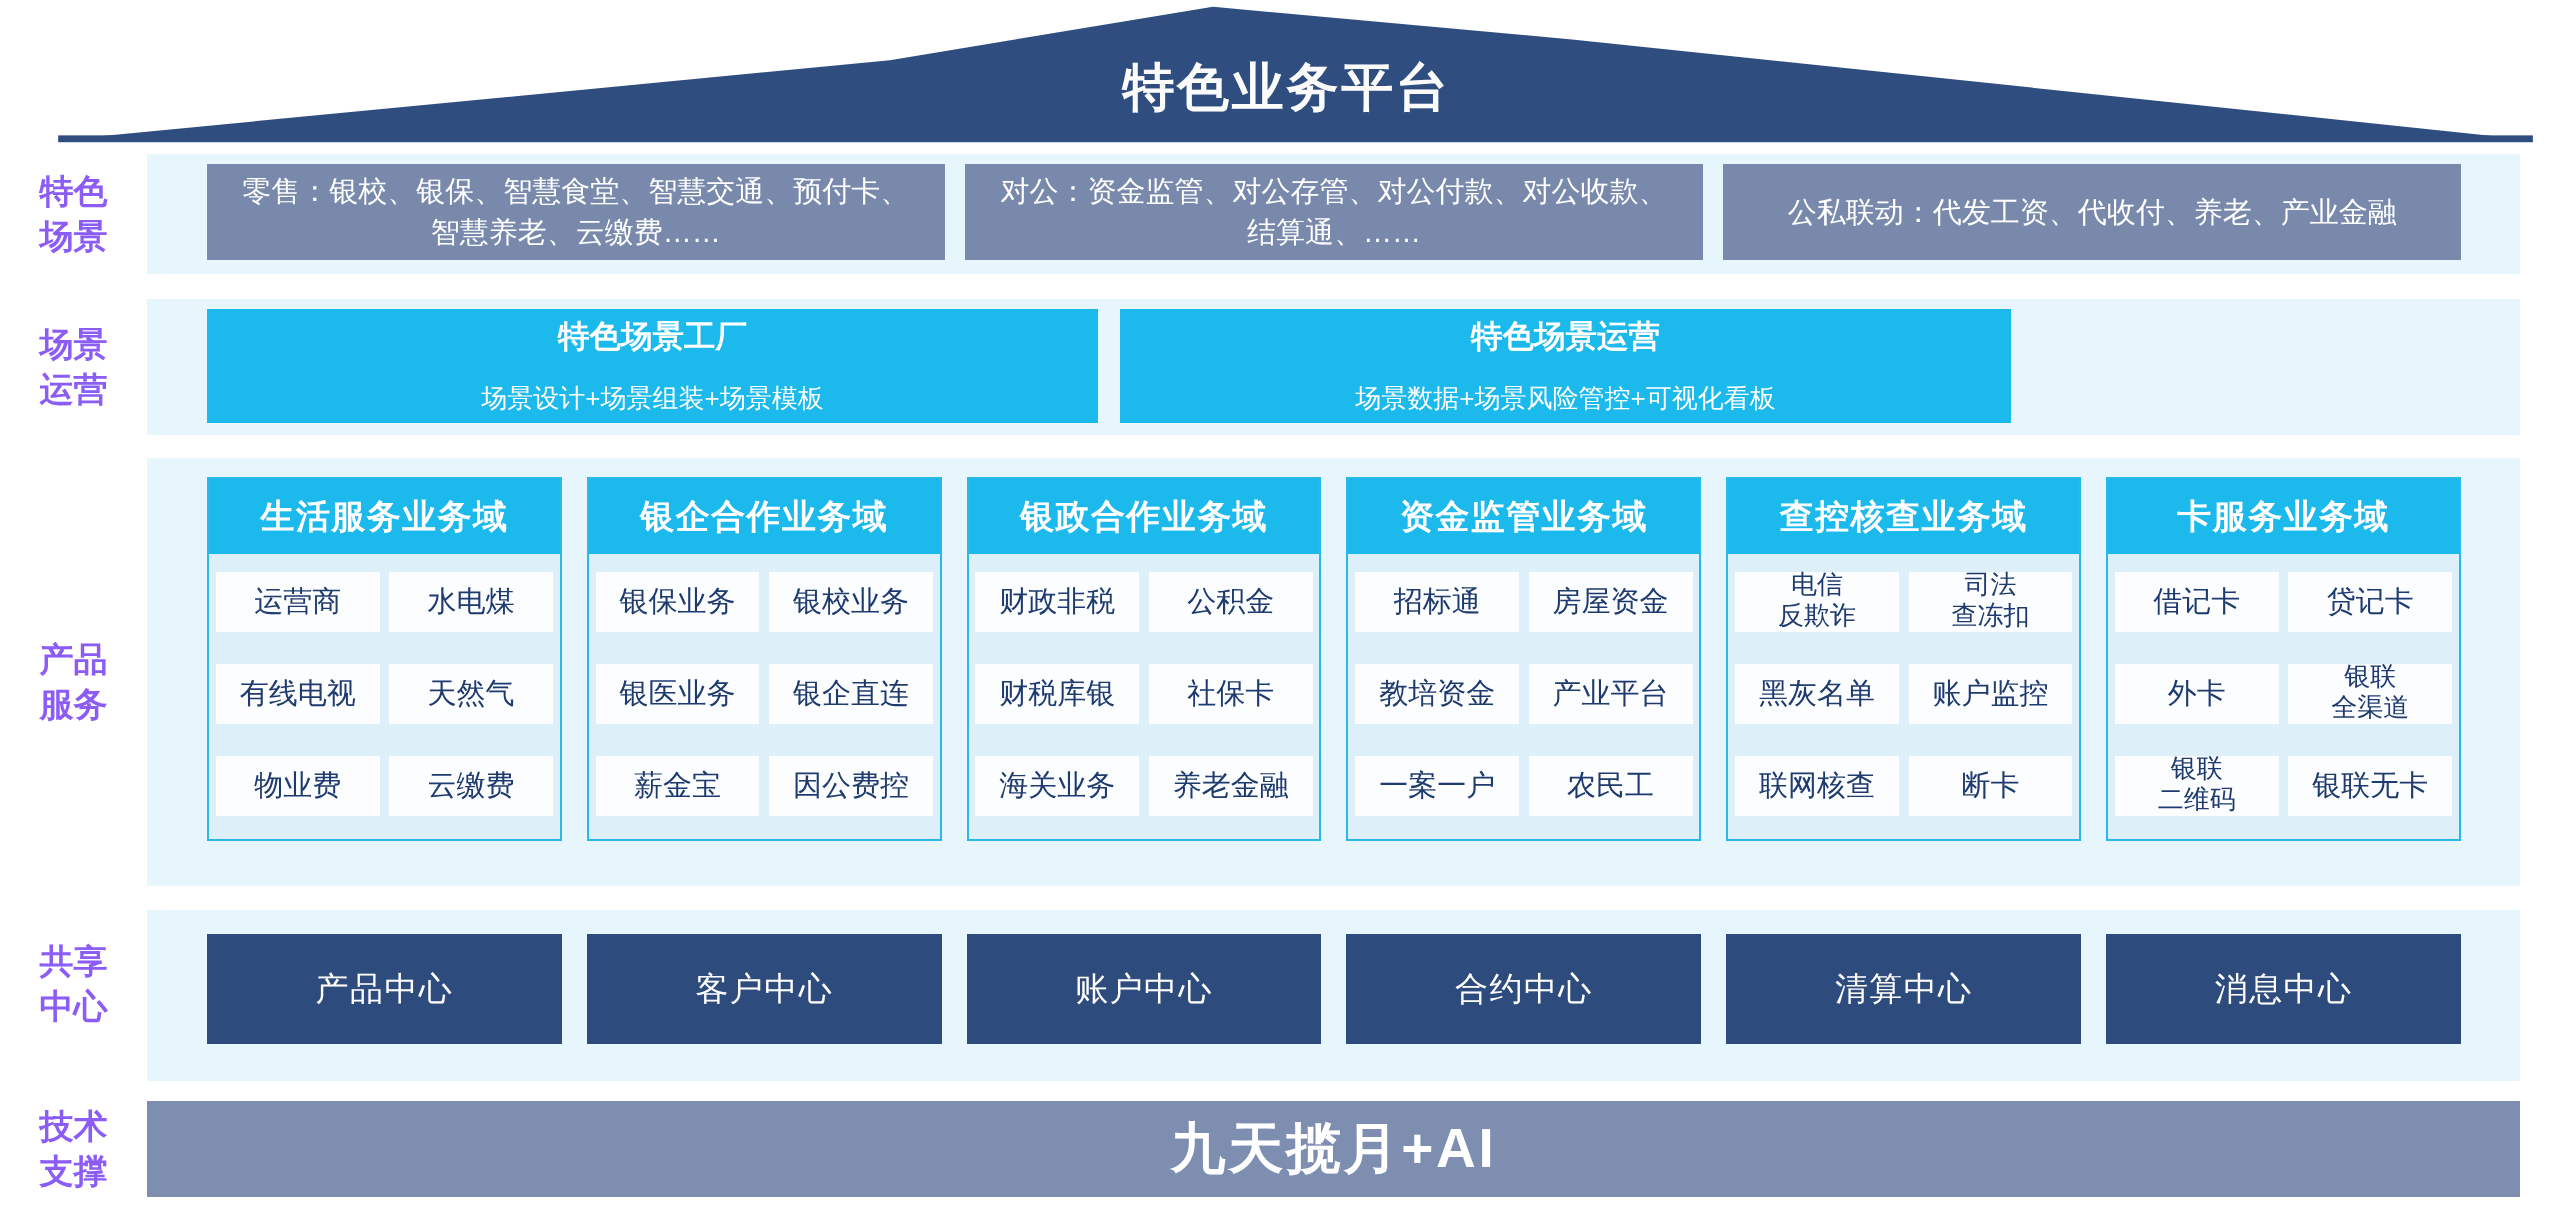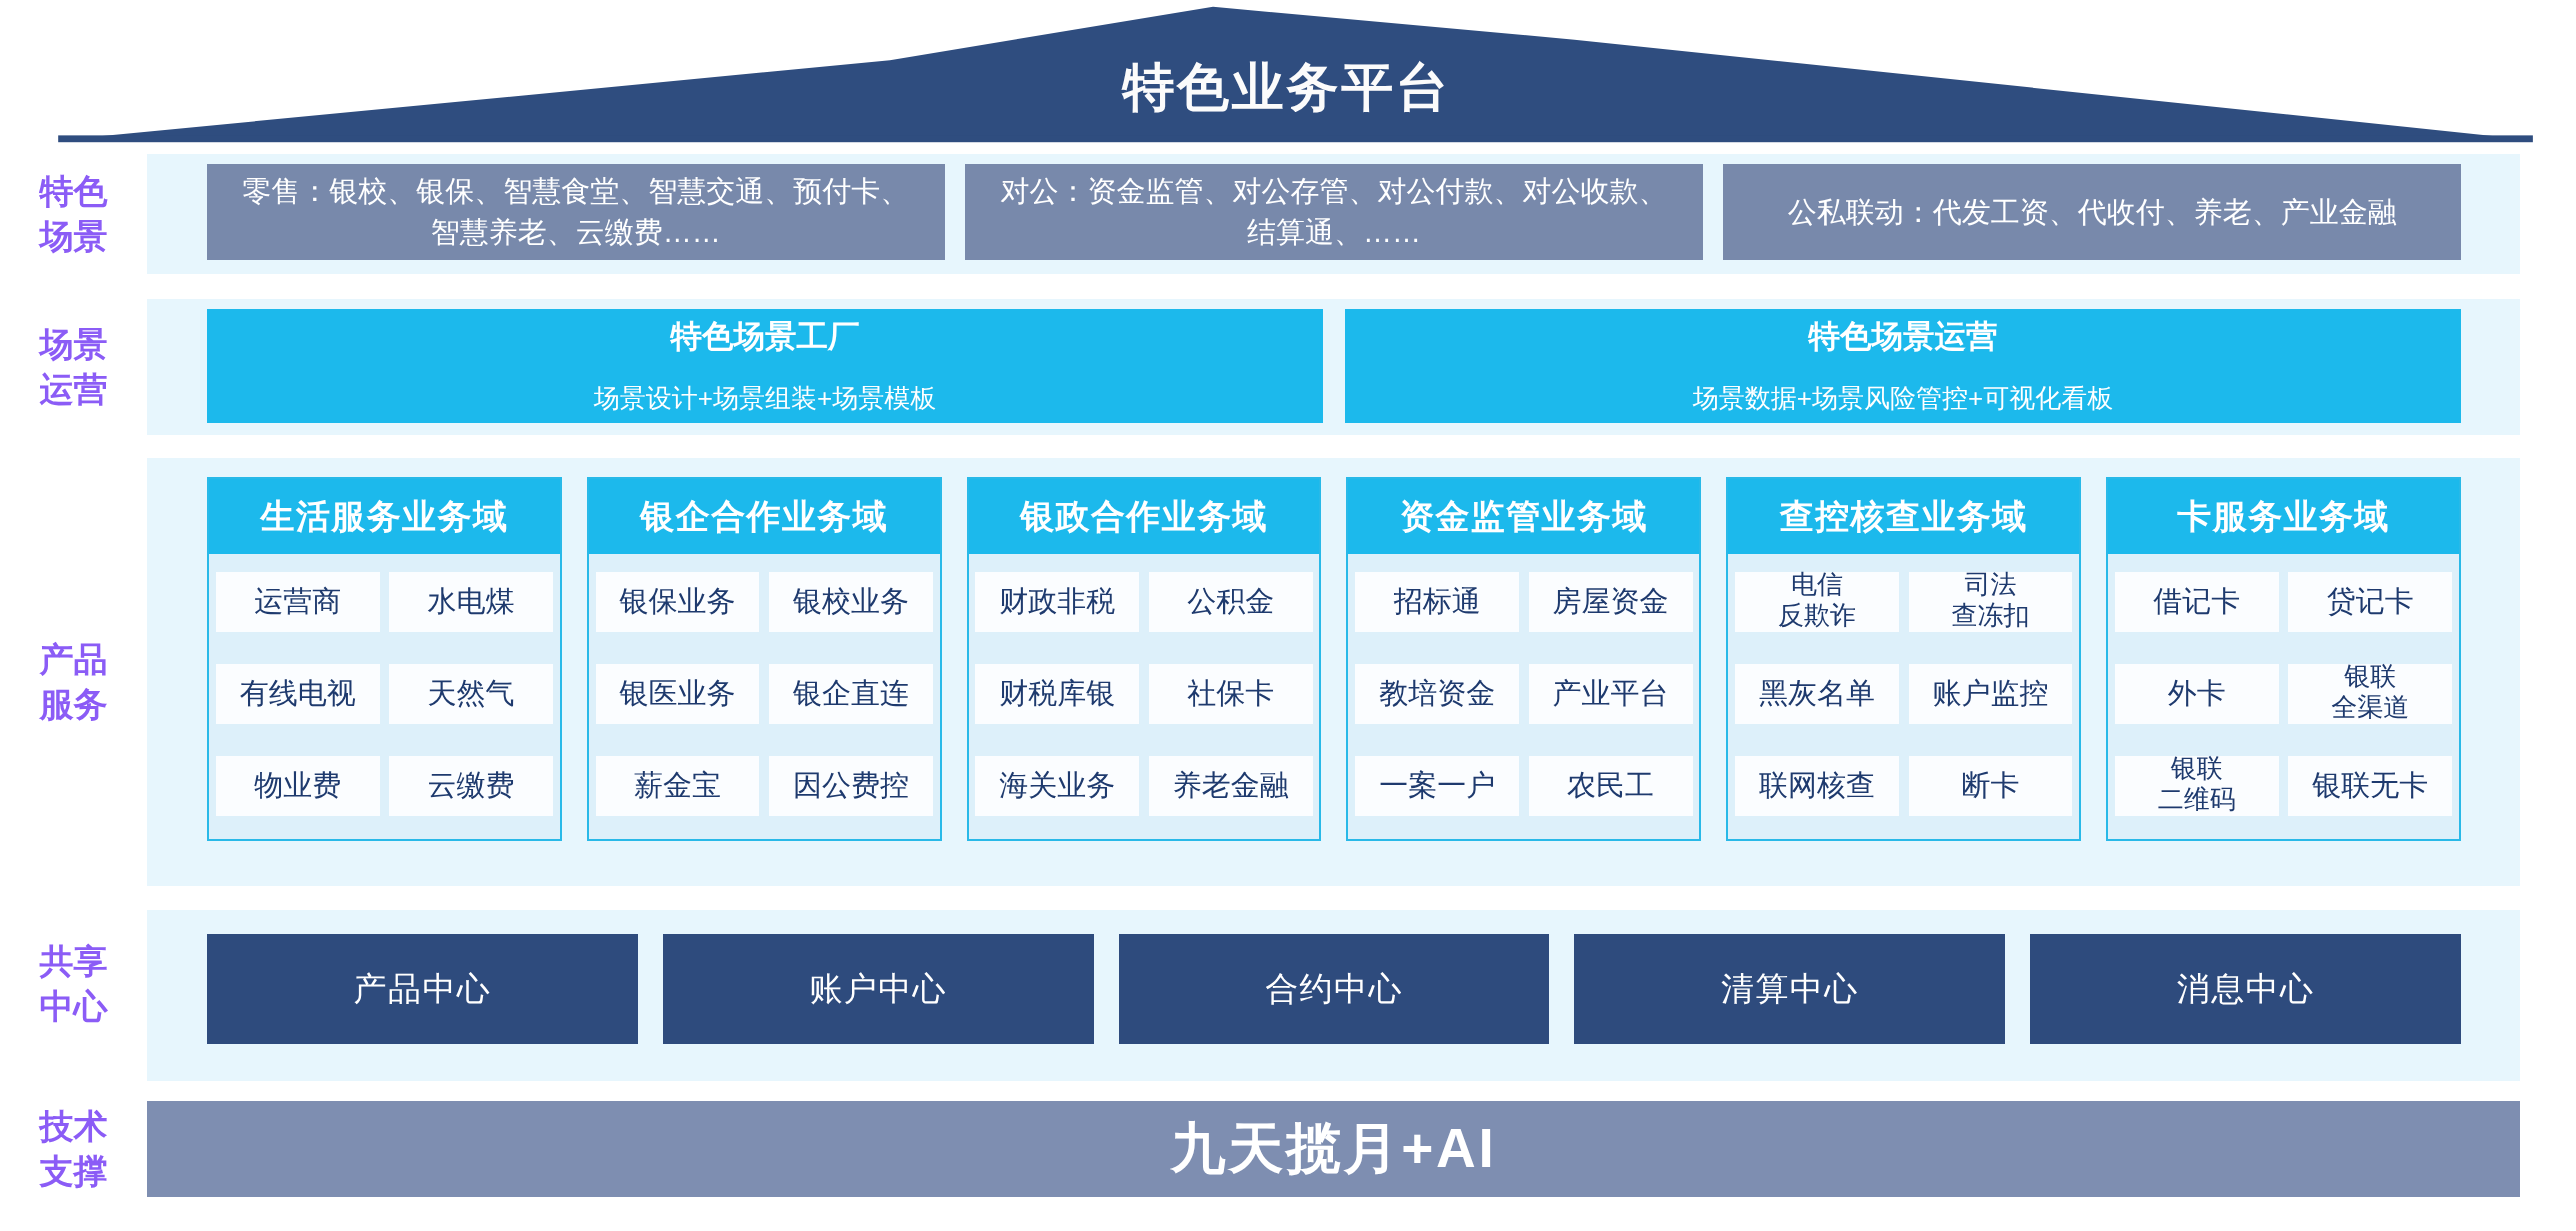--- a/index.html
+++ b/index.html
@@ -72,21 +72,21 @@
   <div class="content scene-content" style="top:164px;left:207px;right:55px;width:2254px;">
       <div class="scene-box">零售：银校、银保、智慧食堂、智慧交通、预付卡、智慧养老、云缴费……</div>
       <div class="scene-box">对公：资金监管、对公存管、对公付款、对公收款、结算通、……</div>
       <div class="scene-box">公私联动：代发工资、代收付、养老、产业金融</div>
     </div>
 
   <div class="band" style="top:299px;height:136px;"></div>
   <div class="band-label" style="top:299px;height:136px;left:0;">
     <span>场景运营</span>
   </div>
-  <div class="content op-content" style="top:309px;left:207px;width:2254px;">
+  <div class="content op-content" style="top:309px;left:207px;width:1804px;">
       <div class="op-box">
         <div class="op-title">特色场景工厂</div>
         <div class="op-sub">场景设计+场景组装+场景模板</div>
       </div>
       <div class="op-box">
         <div class="op-title">特色场景运营</div>
         <div class="op-sub">场景数据+场景风险管控+可视化看板</div>
       </div>
     </div>
 
@@ -166,20 +166,21 @@
         </div>
       </div>
     </div>
 
   <div class="band" style="top:910px;height:171px;"></div>
   <div class="band-label" style="top:898px;height:171px;left:0;">
     <span>共享中心</span>
   </div>
   <div class="content center-content" style="top:934px;left:207px;width:2254px;">
       <div class="center-box">产品中心</div>
+      <div class="center-box">客户中心</div>
       <div class="center-box">账户中心</div>
       <div class="center-box">合约中心</div>
       <div class="center-box">清算中心</div>
       <div class="center-box">消息中心</div>
     </div>
 
   <div class="tech-bar">
     <span>九天揽月+AI</span>
   </div>
   <div class="band-label" style="top:1101px;height:96px;left:0;">

